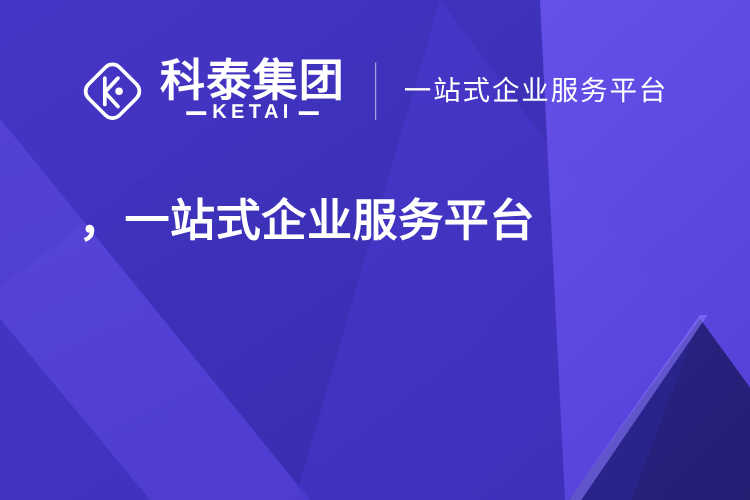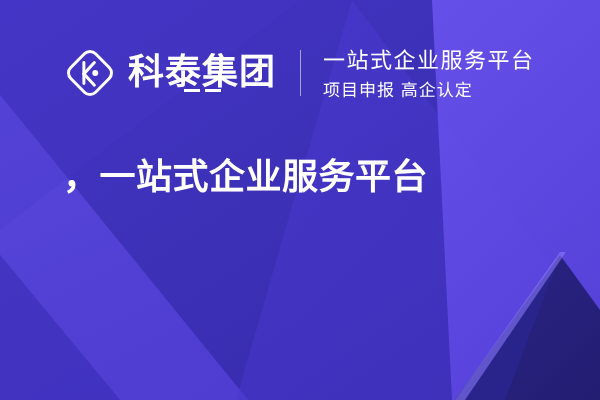--- a/index.html
+++ b/index.html
@@ -203,30 +203,30 @@
           <path d="M25 20 L25 44" fill="none" stroke="#ffffff" stroke-width="3.4" stroke-linecap="round"></path>
           <path d="M25 33 L37 20" fill="none" stroke="#ffffff" stroke-width="3.4" stroke-linecap="round"></path>
           <path d="M25 33 L37 46" fill="none" stroke="#ffffff" stroke-width="3.4" stroke-linecap="round"></path>
           <circle cx="38" cy="32" r="3.4" fill="#ffffff"></circle>
         </svg>
 
         <div class="logo-wordmark">
           <div class="logo-cn">科泰集团</div>
           <div class="logo-en-row">
             <span class="dash"></span>
+            <span class="logo-en">KETAI</span>
             <span class="dash"></span>
           </div>
         </div>
       </div>
 
       <div class="brand-divider"></div>
 
       <div class="tagline-block">
         <div class="tagline-main">一站式企业服务平台</div>
-        <div class="tagline-sub">项目申报 高企认定</div>
       </div>
 
     </div>
 
     <div class="headline">
       <div class="headline-line line-2">，一站式企业服务平台</div>
     </div>
 
   </div>
 </div>

